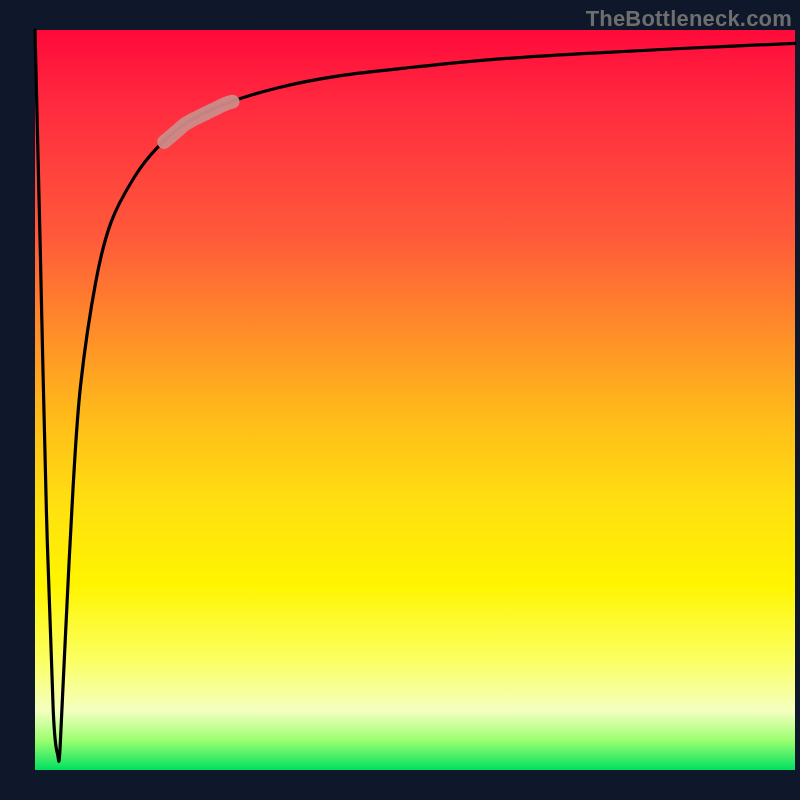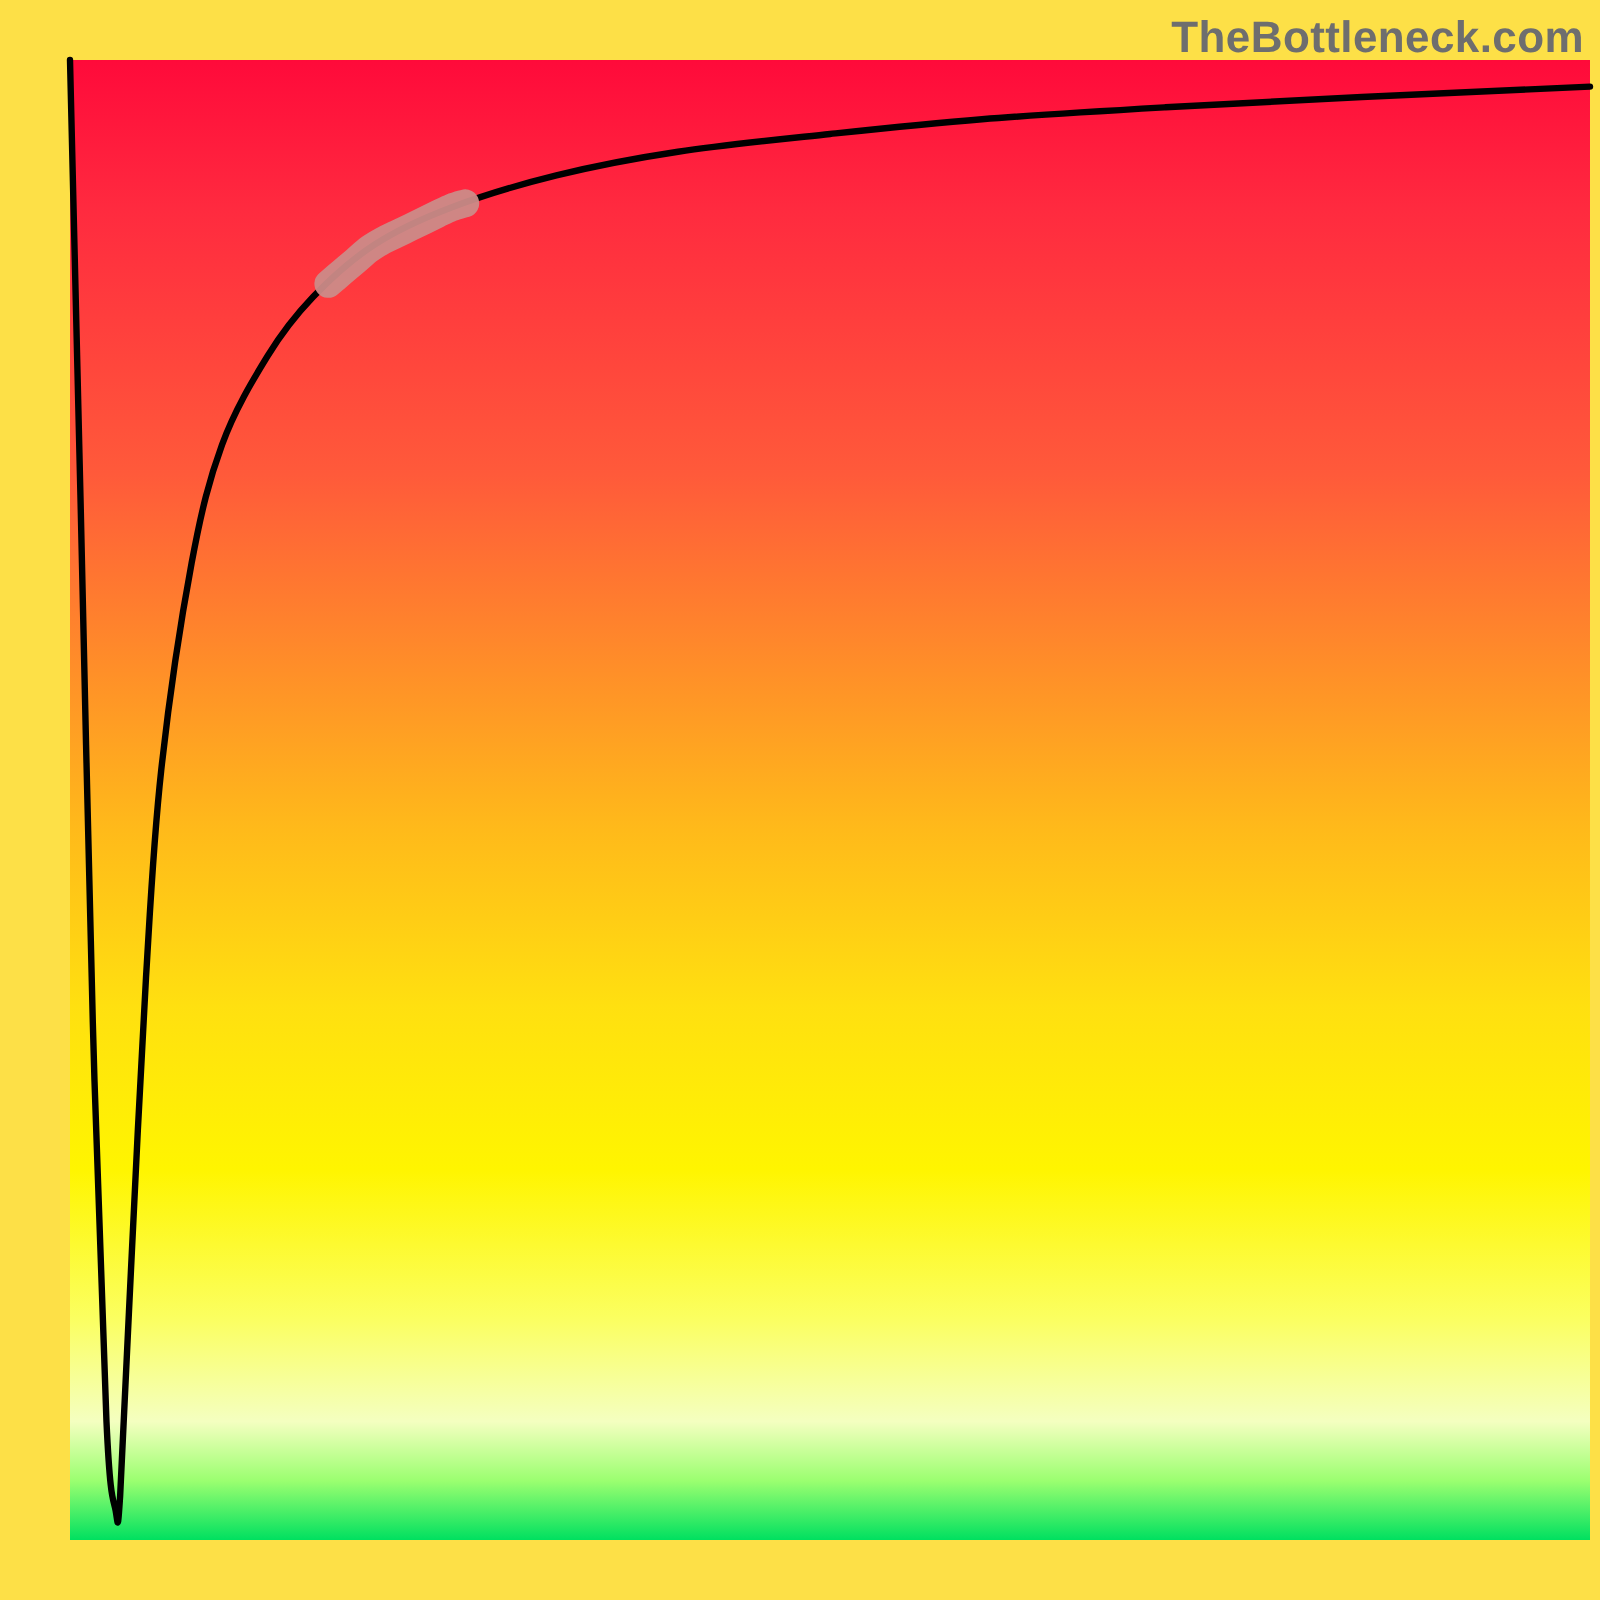--- a/index.html
+++ b/index.html
@@ -8,21 +8,21 @@
     width: 800px;
     height: 800px;
     background: #000;
     font-family: Arial, Helvetica, sans-serif;
     overflow: hidden;
   }
   .frame {
     position: relative;
     width: 800px;
     height: 800px;
-    background: #fde047;
+    background: #0f172a;
   }
   .plot {
     position: absolute;
     left: 35px;
     top: 30px;
     width: 760px;
     height: 740px;
     
     background: linear-gradient(
       to bottom,

